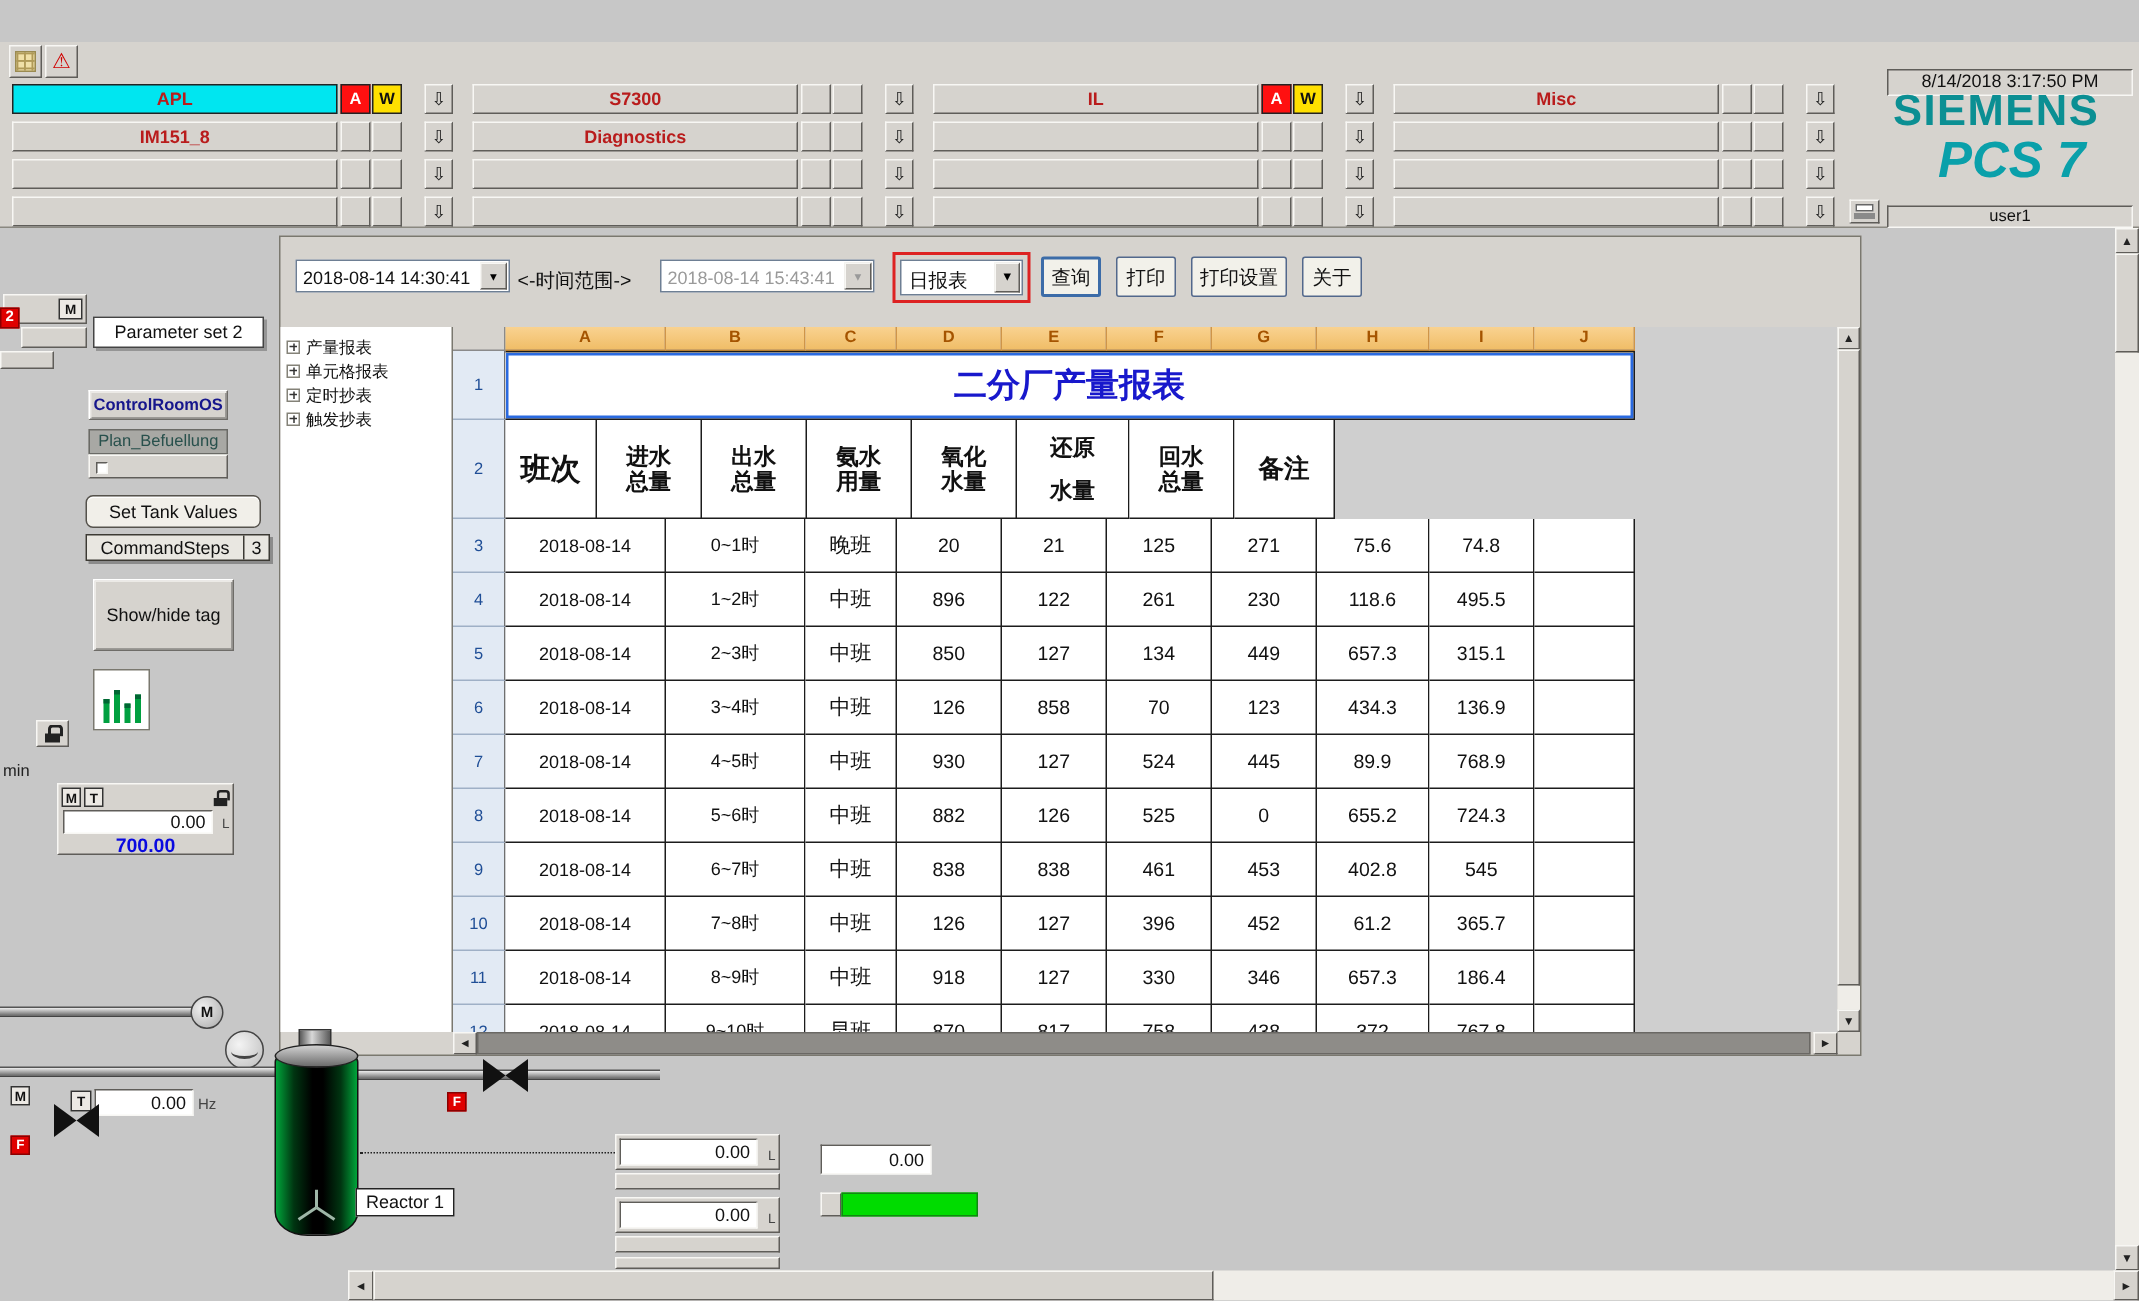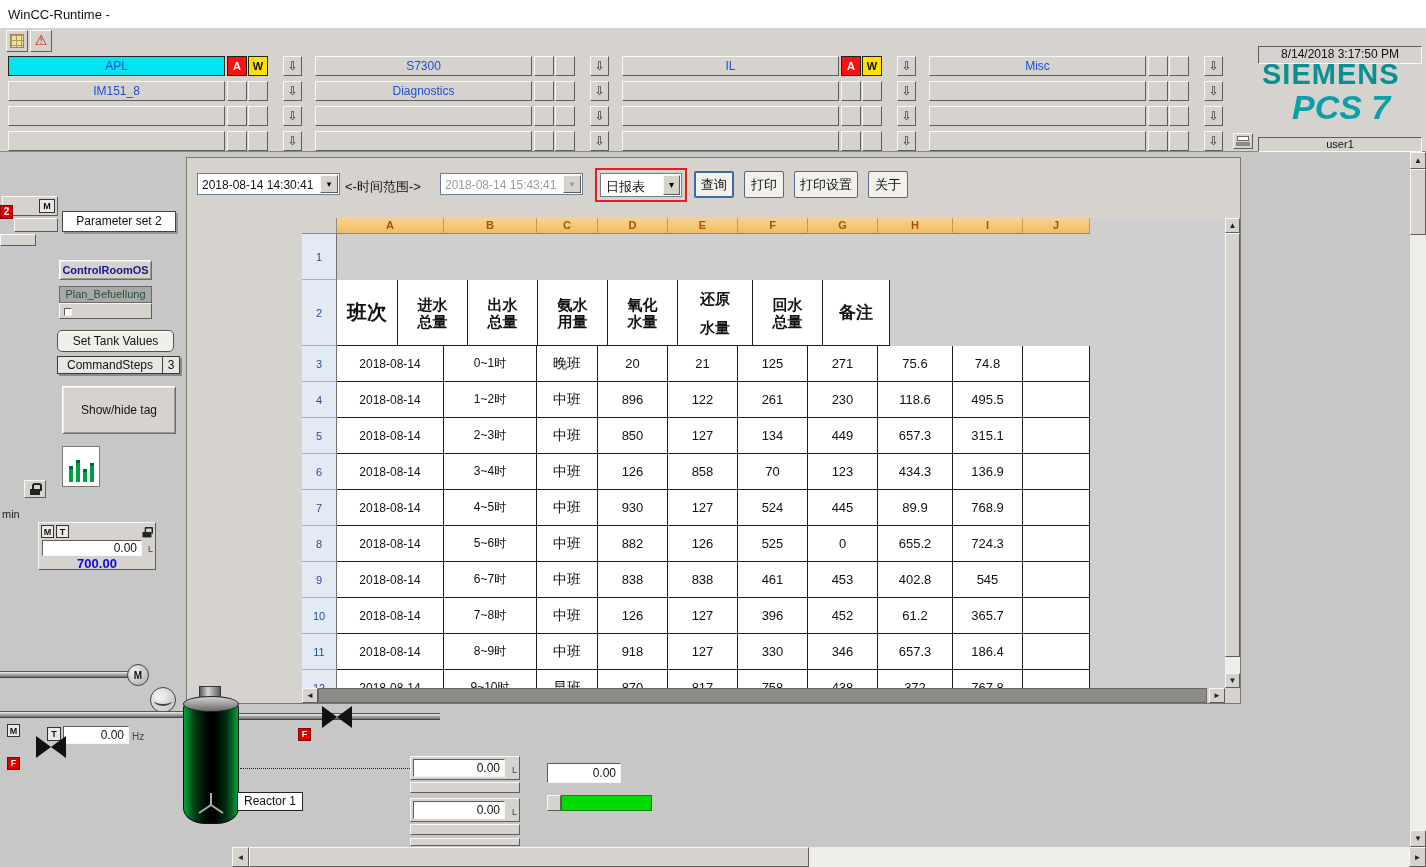--- a/index.html
+++ b/index.html
@@ -9,21 +9,21 @@
   .abs { position:absolute; }
   .raised { background:#d6d3ce; border:1px solid; border-color:#f8f7f4 #5f5d59 #5f5d59 #f8f7f4; }
   .raised2 { background:#d6d3ce; border:1px solid; border-color:#ffffff #6e6c68 #6e6c68 #ffffff;
              box-shadow: inset 1px 1px 0 #eceae6, inset -1px -1px 0 #9c9a96; }
   .sunken { background:#d6d3ce; border:1px solid; border-color:#5f5d59 #f8f7f4 #f8f7f4 #5f5d59; }
   .field { background:#fff; border:1px solid #6e7f94; }
   .cbtn { background:#f2f1ea; border:1px solid #52688c; border-radius:2px; font-size:13px;
           display:flex; align-items:center; justify-content:center; color:#111; }
   .cbtn.default { border:2px solid #3c6ca8; }
   
-  .navmain { position:absolute; width:217px; height:20px; font-size:12px; font-weight:normal; text-align:center; line-height:18px; color:#1d4ed8; }
+  .navmain { position:absolute; width:217px; height:20px; font-size:12px; font-weight:bold; text-align:center; line-height:18px; color:#b91c1c; }
   .navmain.hl { background:#00e6f0; border:1px solid #222; box-shadow:none; }
   .navsmall { position:absolute; width:20px; height:20px; font-size:11px; font-weight:bold; text-align:center; line-height:18px; }
   .abadge { background:#ff1010; color:#fff; border:1px solid #222; box-shadow:none; }
   .wbadge { background:#ffe000; color:#111; border:1px solid #222; box-shadow:none; }
   .navarrow { position:absolute; width:19px; height:20px; font-size:12px; text-align:center; line-height:18px; color:#222; }
   
   .treerow { display:flex; align-items:center; height:16px; padding-left:4px; font-size:11px; color:#111; }
   .plusbox { width:9px; height:9px; border:1px solid #848278; background:#fff; position:relative; margin-right:4px; flex:none; }
   .plusbox::before { content:""; position:absolute; left:1px; right:1px; top:50%; height:1px; background:#333; transform:translateY(-50%); }
   .plusbox::after  { content:""; position:absolute; top:1px; bottom:1px; left:50%; width:1px; background:#333; transform:translateX(-50%); }
@@ -57,23 +57,20 @@
   .vfield { position:absolute; background:#fff; border:1px solid; border-color:#5f5d59 #f8f7f4 #f8f7f4 #5f5d59;
             font-size:12px; color:#111; display:flex; align-items:center; justify-content:flex-end; padding-right:4px; }
   .minibox { border:1px solid #333; background:#ece9e4; font-size:9px; font-weight:bold; color:#111;
              display:flex; align-items:center; justify-content:center; }
 </style>
 </head>
 <body>
 
 <div id="screen">
 
-  <div class="abs" style="left:0;top:0;width:1426px;height:28px;background:#ffffff;">
-    <span style="position:absolute;left:8px;top:7px;font-size:13px;color:#111;">WinCC-Runtime -</span>
-  </div>
 
   <div class="abs" style="left:0;top:28px;width:1426px;height:124px;background:#d6d3ce;border-bottom:1px solid #8a8880;">
 
     <div class="abs raised" style="left:6px;top:2px;width:22px;height:22px;">
       <div style="position:absolute;left:3px;top:3px;right:3px;bottom:3px;background:#f0e0a8;border:1px solid #9a8a50;
                   background-image:linear-gradient(#b09a58 1px,transparent 1px),linear-gradient(90deg,#b09a58 1px,transparent 1px);
                   background-size:5px 5px;"></div>
     </div>
     <div class="abs raised" style="left:30px;top:2px;width:22px;height:22px;">
       <span style="position:absolute;left:0;right:0;top:1px;text-align:center;font-size:14px;color:#d00000;">⚠</span>
@@ -175,37 +172,56 @@
     <div class="abs field" style="left:413px;top:15px;width:82px;height:24px;">
       <span style="position:absolute;left:5px;top:4px;font-size:13px;color:#111;">日报表</span>
       <span class="raised" style="position:absolute;right:1px;top:1px;width:17px;height:20px;text-align:center;font-size:10px;line-height:18px;">▾</span>
     </div>
 
     <div class="abs cbtn default" style="left:507px;top:13px;width:40px;height:27px;">查询</div>
     <div class="abs cbtn" style="left:557px;top:13px;width:40px;height:27px;">打印</div>
     <div class="abs cbtn" style="left:607px;top:13px;width:64px;height:27px;">打印设置</div>
     <div class="abs cbtn" style="left:681px;top:13px;width:40px;height:27px;">关于</div>
 
+    <div class="abs" id="report-tree" style="left:0;top:60px;width:115px;height:470px;background:#fff;border-right:1px solid #7a786f;padding-top:5px;">
+        <div class="treerow">
+          <span class="plusbox"></span>
+          <span>产量报表</span>
+        </div>
+        <div class="treerow">
+          <span class="plusbox"></span>
+          <span>单元格报表</span>
+        </div>
+        <div class="treerow">
+          <span class="plusbox"></span>
+          <span>定时抄表</span>
+        </div>
+        <div class="treerow">
+          <span class="plusbox"></span>
+          <span>触发抄表</span>
+        </div>
+      </div>
 
     <div id="sheet" style="left:115px;top:60px;width:923px;height:470px;">
         <div class="colband">
           <div class="corner"></div>
           <div class="colhead" style="width: 107px;">A</div>
           <div class="colhead" style="width: 93px;">B</div>
           <div class="colhead" style="width: 61px;">C</div>
           <div class="colhead" style="width: 70px;">D</div>
           <div class="colhead" style="width: 70px;">E</div>
           <div class="colhead" style="width: 70px;">F</div>
           <div class="colhead" style="width: 70px;">G</div>
           <div class="colhead" style="width: 75px;">H</div>
           <div class="colhead" style="width: 70px;">I</div>
           <div class="colhead" style="width: 67px;">J</div>
         </div>
         <div class="srow" style="height: 46px;">
           <div class="rowhead">1</div>
+          <div class="cell titlecell" style="width: 753px;">二分厂产量报表</div>
         </div>
         <div class="srow" style="height: 66px;">
           <div class="rowhead">2</div>
           <div class="cell hd-big" style="width: 61px;">班次</div>
           <div class="cell hd-two" style="width: 70px;">
             <span>进水</span>
             <span>总量</span>
           </div>
           <div class="cell hd-two" style="width: 70px;">
             <span>出水</span>
@@ -395,21 +411,21 @@
 
   <div class="abs" style="left:57px;top:330px;width:117px;height:22px;background:#f1efe9;border:1px solid #55524c;border-radius:5px;
               box-shadow:inset 0 1px 0 #fff;font-size:12px;text-align:center;line-height:20px;color:#111;">Set Tank Values</div>
 
   <div class="abs" style="left:57px;top:356px;width:123px;height:18px;background:#e9e7e1;border:1px solid #3c3a34;
               box-shadow:2px 2px 0 rgba(0,0,0,.3);display:flex;">
     <span style="flex:1;font-size:12px;text-align:center;line-height:16px;color:#111;">CommandSteps</span>
     <span style="width:17px;border-left:1px solid #3c3a34;font-size:12px;text-align:center;line-height:16px;color:#111;">3</span>
   </div>
 
-  <div class="abs raised2" style="left:62px;top:386px;width:114px;height:48px;font-size:12px;text-align:center;line-height:46px;color:#111;">Show/hide tag</div>
+  <div class="abs raised2" style="left:62px;top:386px;width:94px;height:48px;font-size:12px;text-align:center;line-height:46px;color:#111;">Show/hide tag</div>
 
   <div class="abs" style="left:62px;top:446px;width:38px;height:41px;background:#fff;border:1px solid #7a786f;
               display:flex;align-items:flex-end;justify-content:center;gap:3px;padding:4px;">
     <span style="width:4px;height:16px;background:#00a040;border-top:3px solid #063;"></span>
     <span style="width:4px;height:22px;background:#00a040;border-top:3px solid #063;"></span>
     <span style="width:4px;height:13px;background:#00a040;border-top:3px solid #063;"></span>
     <span style="width:4px;height:19px;background:#00a040;border-top:3px solid #063;"></span>
   </div>
 
   <div class="abs raised" style="left:24px;top:480px;width:22px;height:18px;display:flex;align-items:center;justify-content:center;">

